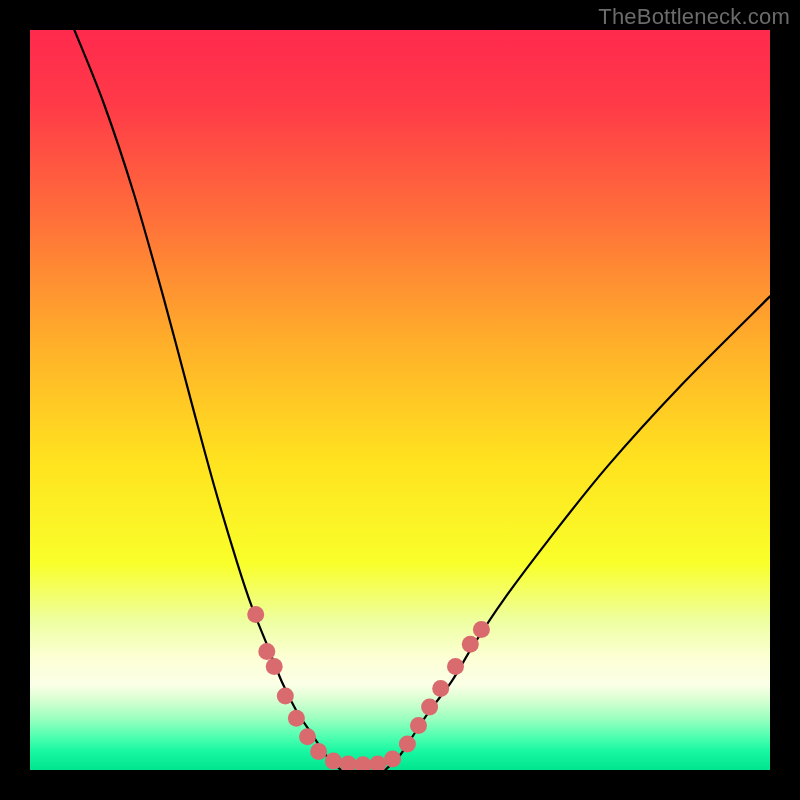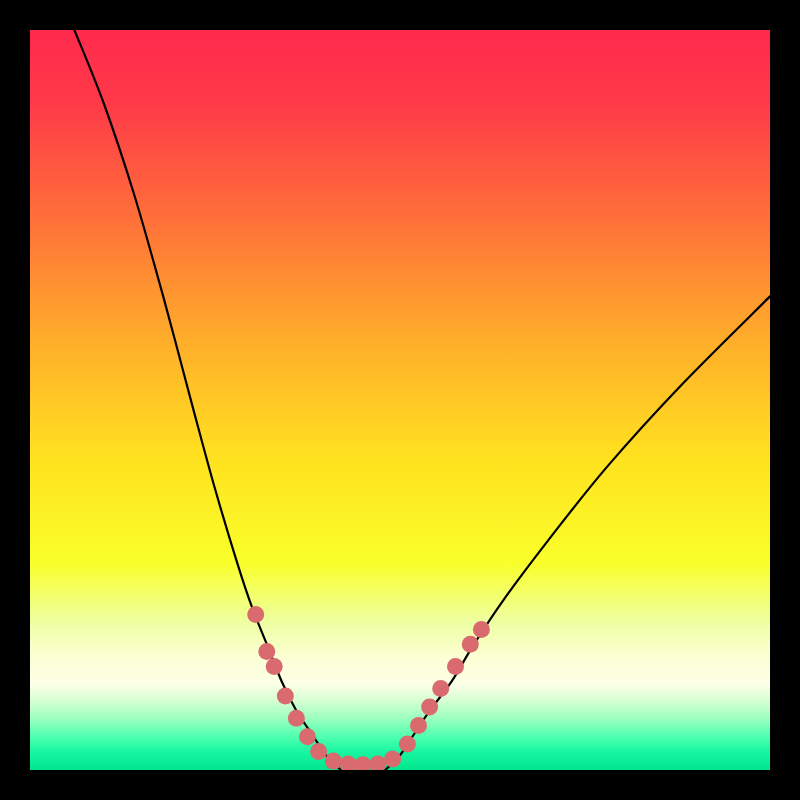--- a/index.html
+++ b/index.html
@@ -91,13 +91,14 @@
           <circle cx="377.40" cy="714.10" r="8.5" fill="#d96b6f"></circle>
           <circle cx="388.50" cy="695.60" r="8.5" fill="#d96b6f"></circle>
           <circle cx="399.60" cy="677.10" r="8.5" fill="#d96b6f"></circle>
           <circle cx="410.70" cy="658.60" r="8.5" fill="#d96b6f"></circle>
           <circle cx="425.50" cy="636.40" r="8.5" fill="#d96b6f"></circle>
           <circle cx="440.30" cy="614.20" r="8.5" fill="#d96b6f"></circle>
           <circle cx="451.40" cy="599.40" r="8.5" fill="#d96b6f"></circle>
         </g>
     </svg>
   </div>
+  <div class="watermark">TheBottleneck.com</div>
 </div>
 
 </body></html>

